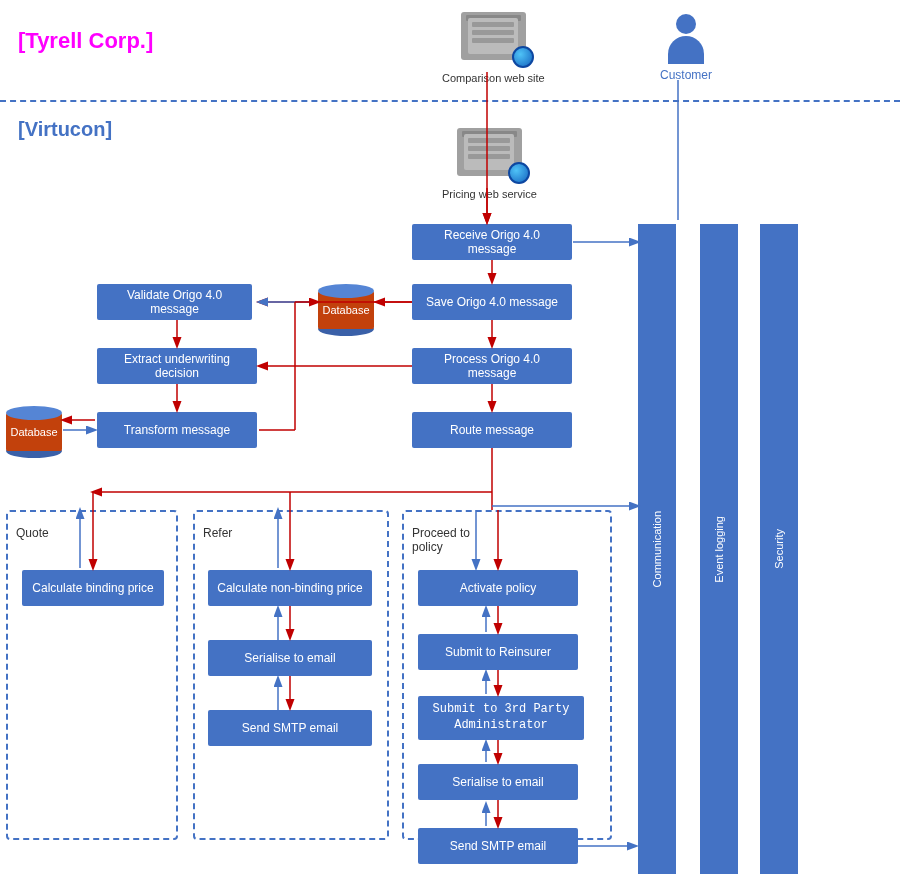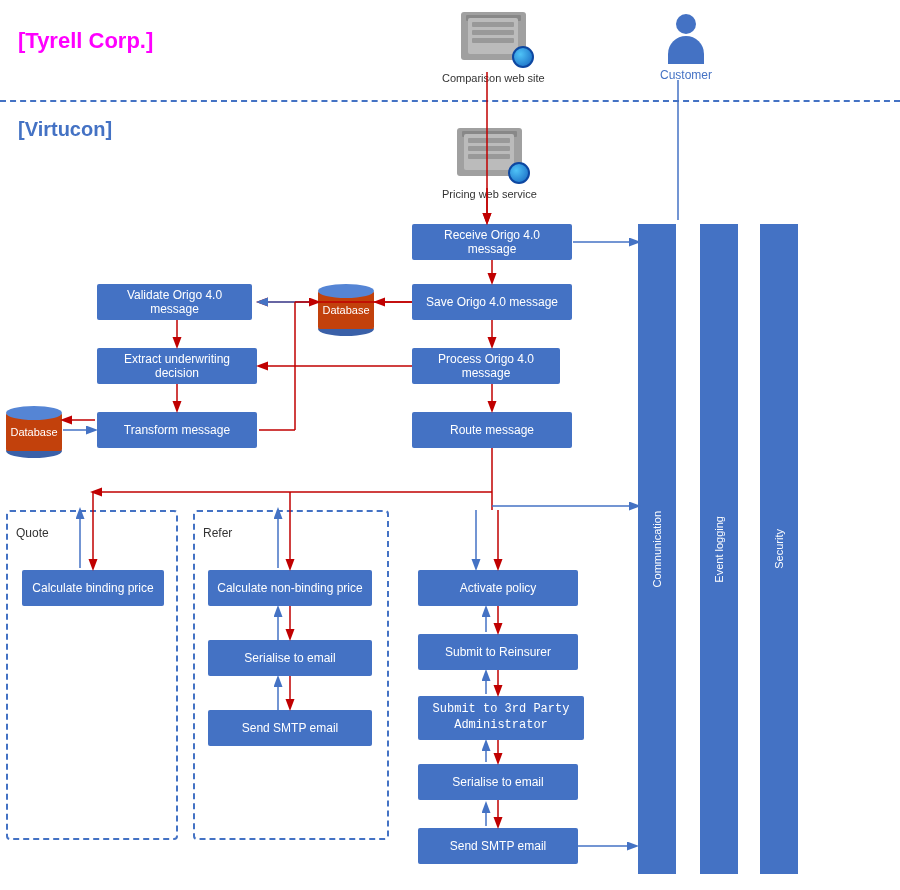--- a/index.html
+++ b/index.html
@@ -265,21 +265,21 @@
   </div>
 
   <div class="blue-box" style="left:412px; top:284px; width:160px; height:36px;">
     <span>Save Origo 4.0 message</span>
   </div>
 
   <div class="blue-box" style="left:97px; top:284px; width:155px; height:36px;">
     <span>Validate Origo 4.0 message</span>
   </div>
 
-  <div class="blue-box" style="left:412px; top:348px; width:148px; height:36px;">
+  <div class="blue-box" style="left:412px; top:348px; width:160px; height:36px;">
     <span>Process Origo 4.0 message</span>
   </div>
 
   <div class="blue-box" style="left:412px; top:412px; width:160px; height:36px;">
     <span>Route message</span>
   </div>
 
   <div class="blue-box" style="left:97px; top:348px; width:160px; height:36px;">
     <span>Extract underwriting decision</span>
   </div>
@@ -295,20 +295,24 @@
   </div>
 
   <div class="swim-lane" style="left:6px; top:510px; width:172px; height:330px;">
     <div class="swim-lane-label">Quote</div>
   </div>
 
   <div class="swim-lane" style="left:193px; top:510px; width:196px; height:330px;">
     <div class="swim-lane-label">Refer</div>
   </div>
 
+  <div class="swim-lane" style="left:402px; top:510px; width:210px; height:330px;">
+    <div class="swim-lane-label" style="white-space: pre-line;">Proceed to
+policy</div>
+  </div>
 
   <div class="blue-box" style="left:208px; top:570px; width:164px; height:36px;">
     <span>Calculate non-binding price</span>
   </div>
 
   <div class="blue-box" style="left:22px; top:570px; width:142px; height:36px;">
     <span>Calculate binding price</span>
   </div>
 
   <div class="blue-box" style="left:208px; top:640px; width:164px; height:36px;">

